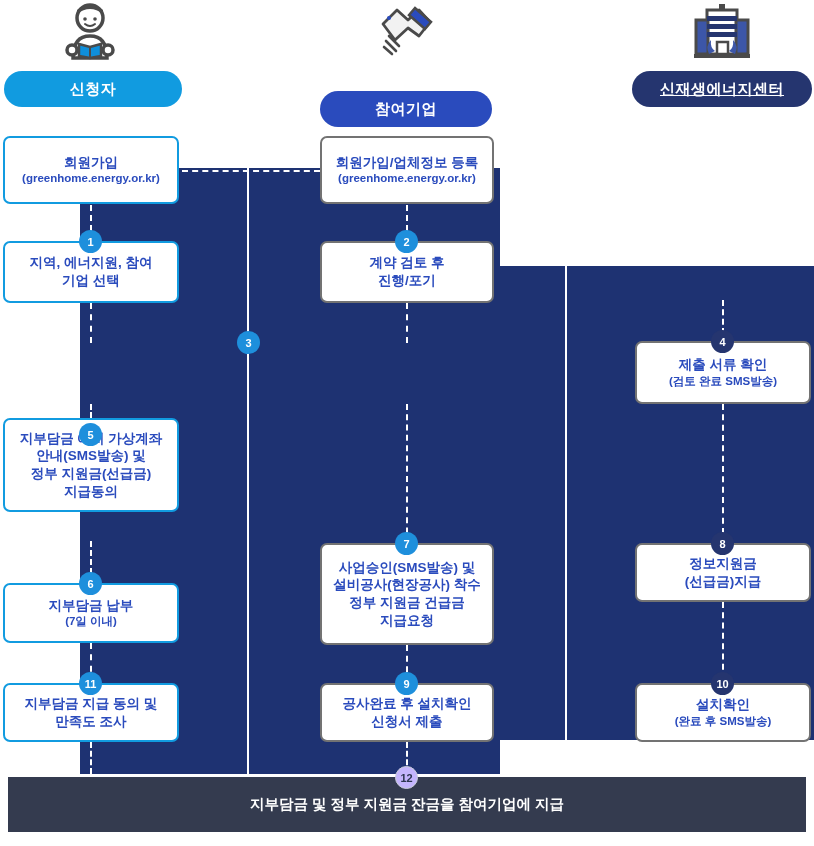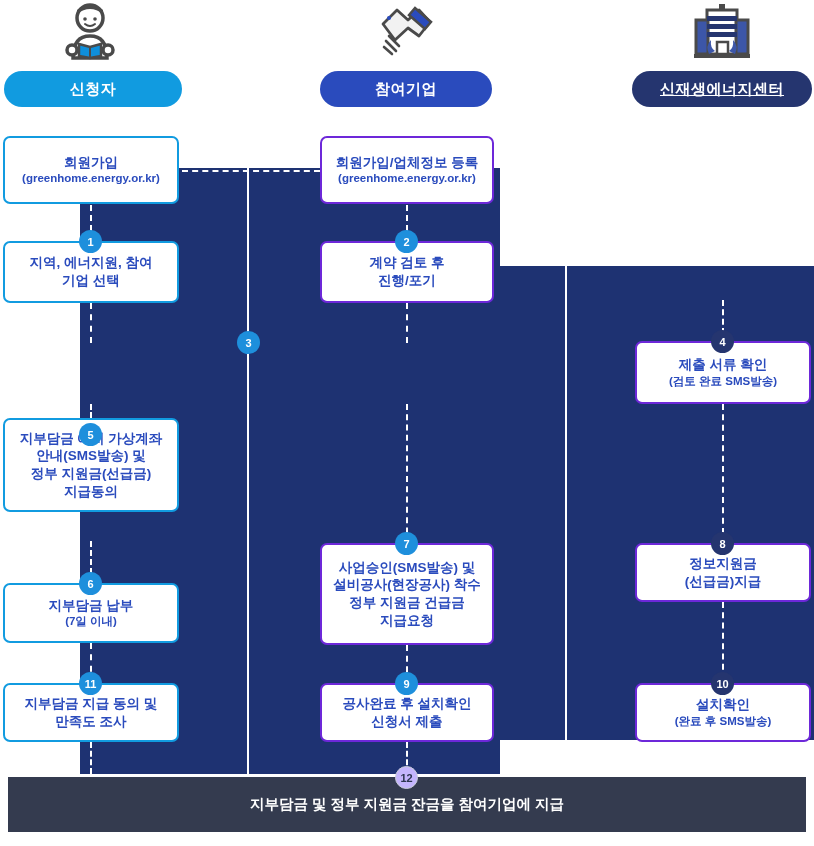--- a/index.html
+++ b/index.html
@@ -20,33 +20,33 @@
   .hicon svg{display:block;width:62px;height:58px;}
 
   
   .cap{
     position:absolute;height:36px;border-radius:18px;
     display:flex;align-items:center;justify-content:center;
     color:#ffffff;font-weight:bold;font-size:15px;letter-spacing:.5px;
     box-sizing:border-box;
   }
   .cap.applicant{background:#119be0;}
-  .cap.company{background:#2a4bbd;}
+  .cap.company{background:#2a4bbd;margin-top:20px;}
   .cap.center{background:#25356f;}
 
   
   .box{
     position:absolute;background:#ffffff;border-radius:7px;
     box-sizing:border-box;
     display:flex;flex-direction:column;align-items:center;justify-content:center;
     text-align:center;line-height:1.30;
     z-index:5;
   }
   .box.light{border:2px solid #119be0;}
-  .box.navy{border:2px solid #6d28d9;}
+  .box.navy{border:2px solid #737373;}
   .box .t1{font-size:13.5px;font-weight:bold;color:#2a4bbd;}
   .box .t2{font-size:11.5px;font-weight:bold;color:#2a4bbd;}
 
   
   .badge{
     position:absolute;width:23px;height:23px;border-radius:50%;
     display:flex;align-items:center;justify-content:center;
     font-size:11px;font-weight:bold;color:#ffffff;
     z-index:9;box-sizing:border-box;
   }

